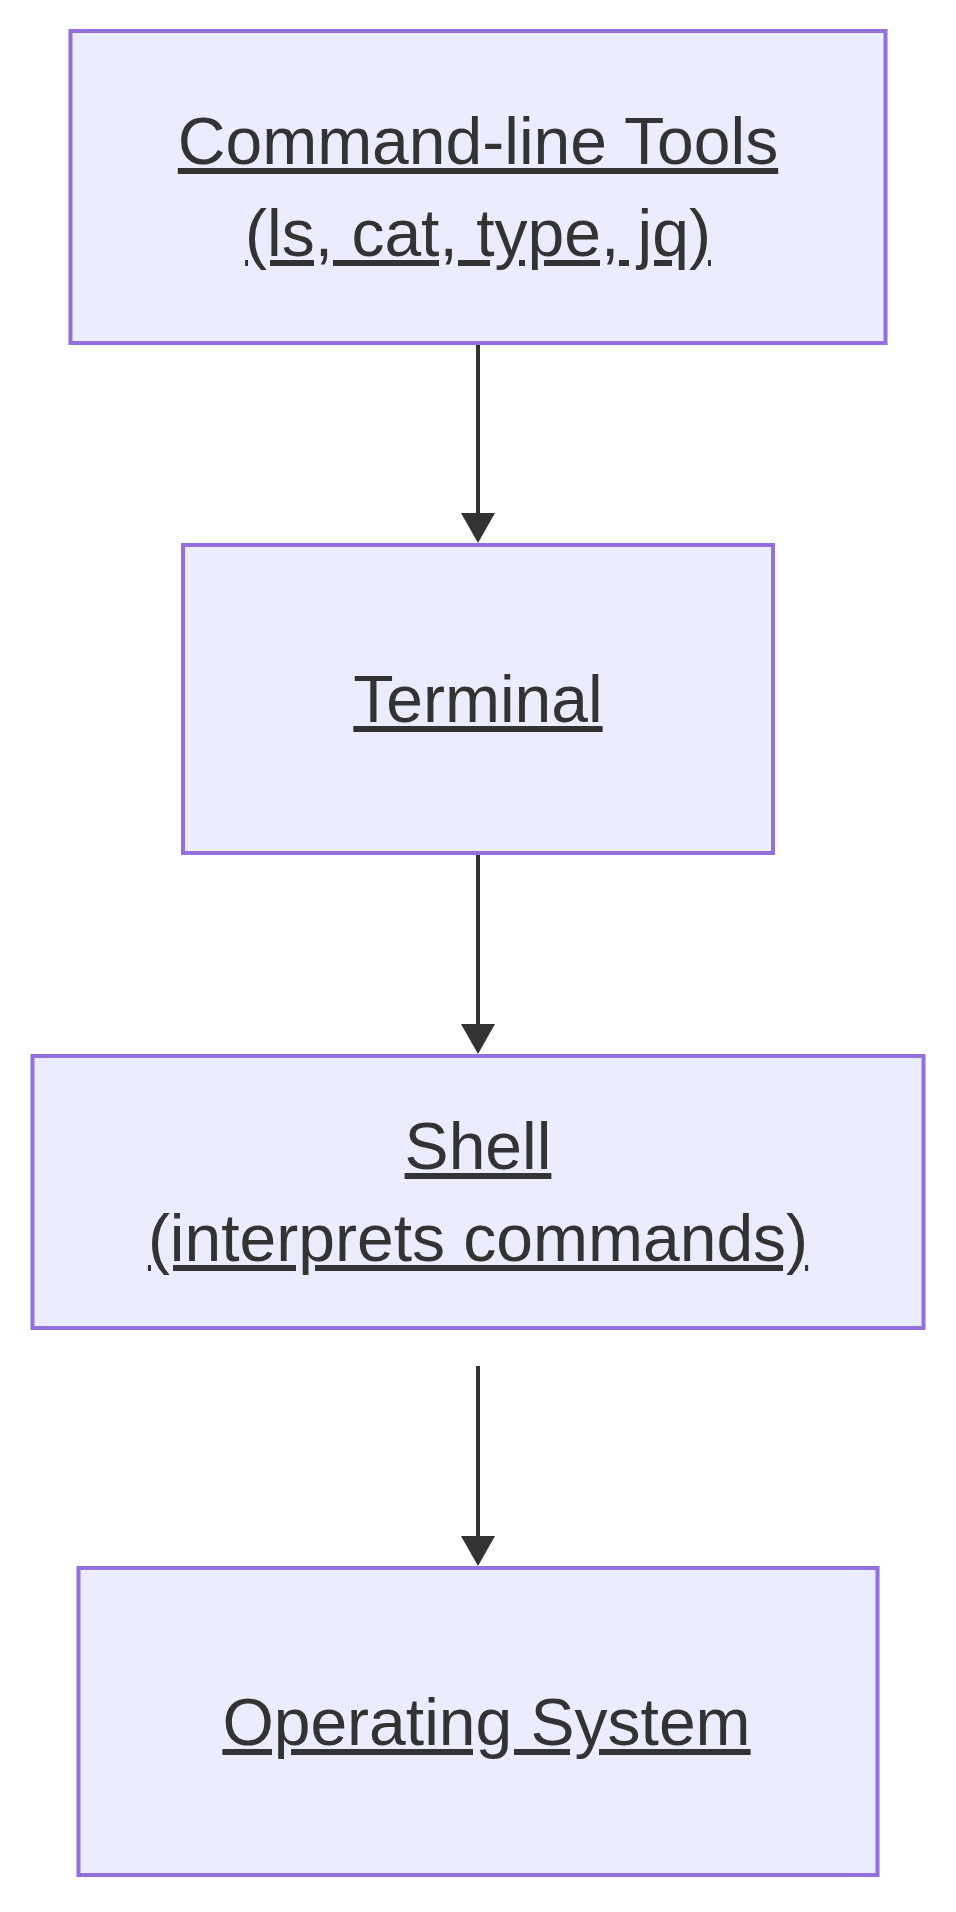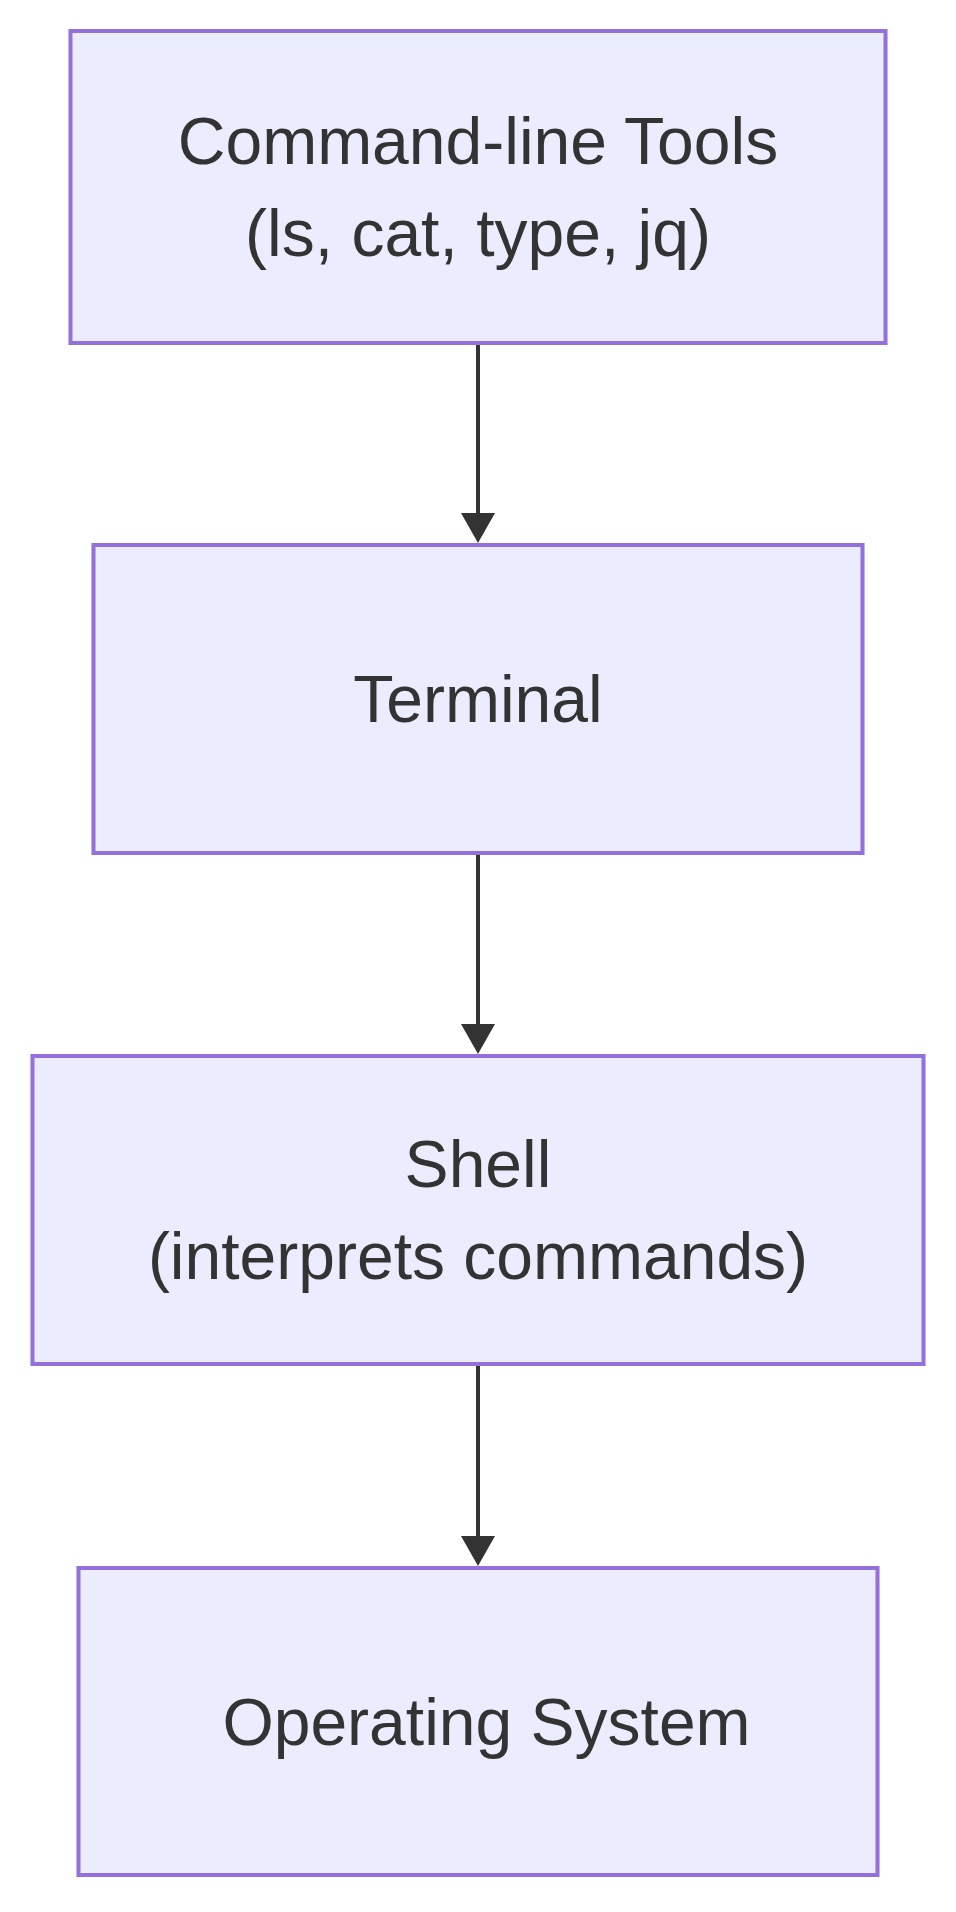--- a/index.html
+++ b/index.html
@@ -27,24 +27,25 @@
     border: 4px solid var(--node-border);
     display: flex;
     flex-direction: column;
     align-items: center;
     justify-content: center;
     text-align: center;
     color: var(--text-color);
     font-size: 66px;
     line-height: 92px;
     white-space: nowrap;
+    text-decoration: underline;
   }
   .node1 { top: 29px;   width: 819px; height: 316px; }
-  .node2 { top: 543px;  width: 773px; height: 312px; }
-  .node3 { top: 1054px; width: 895px; height: 312px; }
+  .node2 { top: 543px;  width: 594px; height: 312px; }
+  .node3 { top: 1054px; width: 895px; height: 276px; }
   .node4 { top: 1566px; width: 803px; height: 311px; padding-left: 17px; }
   .edge {
     position: absolute;
     left: 50%;
     transform: translateX(-50%);
     display: flex;
     flex-direction: column;
     align-items: center;
   }
   .edge1 { top: 345px;  height: 198px; }

